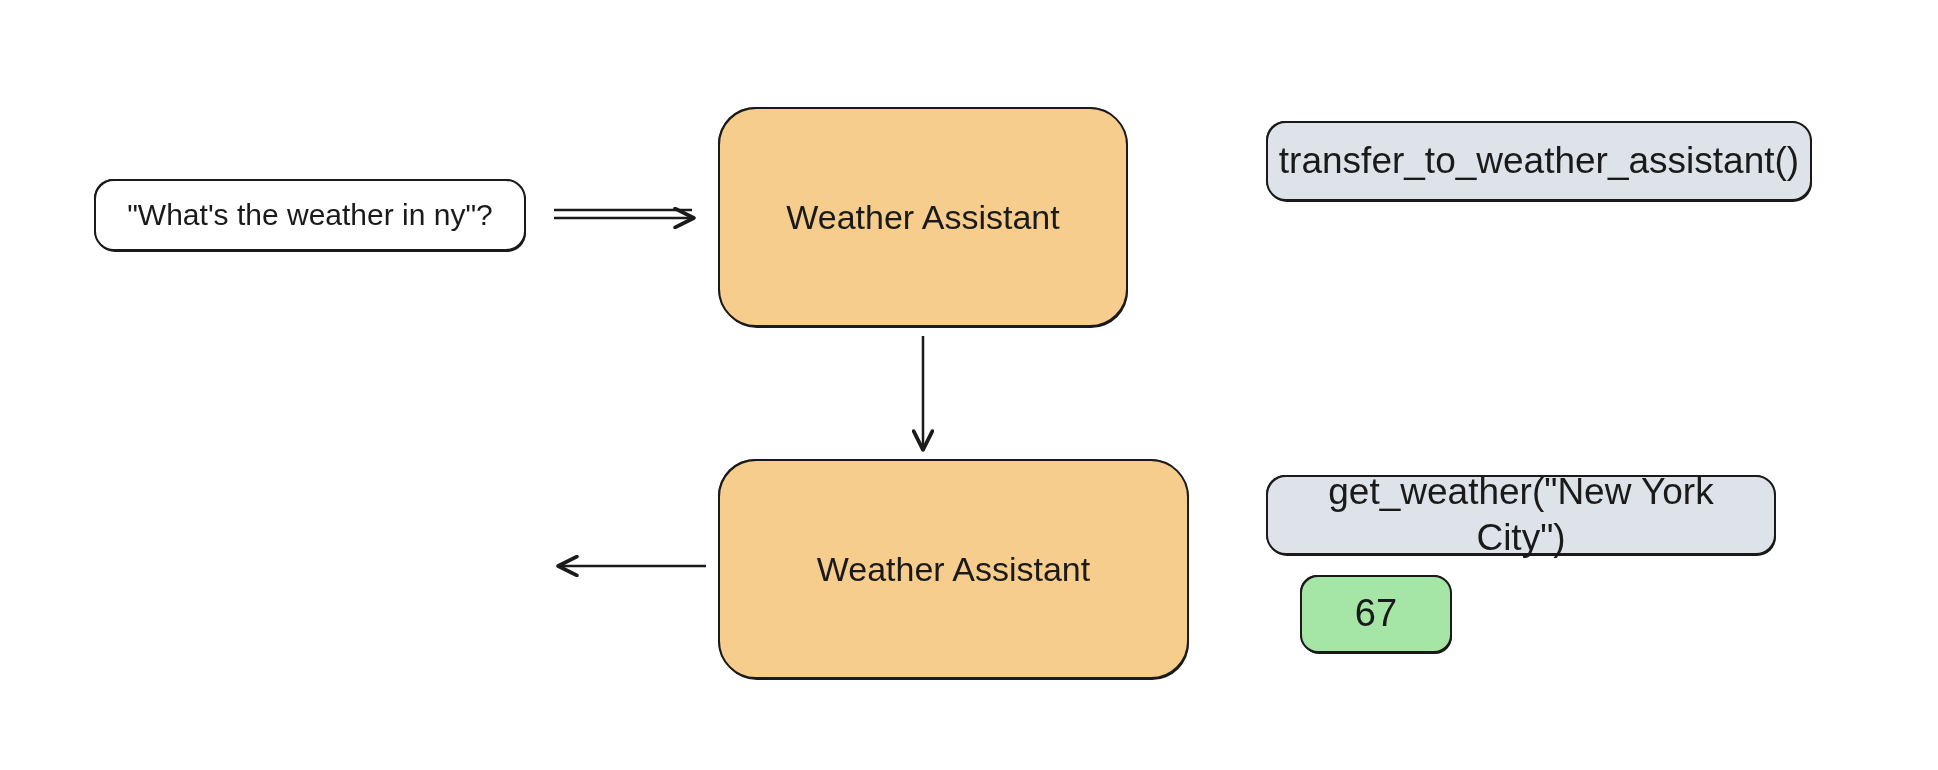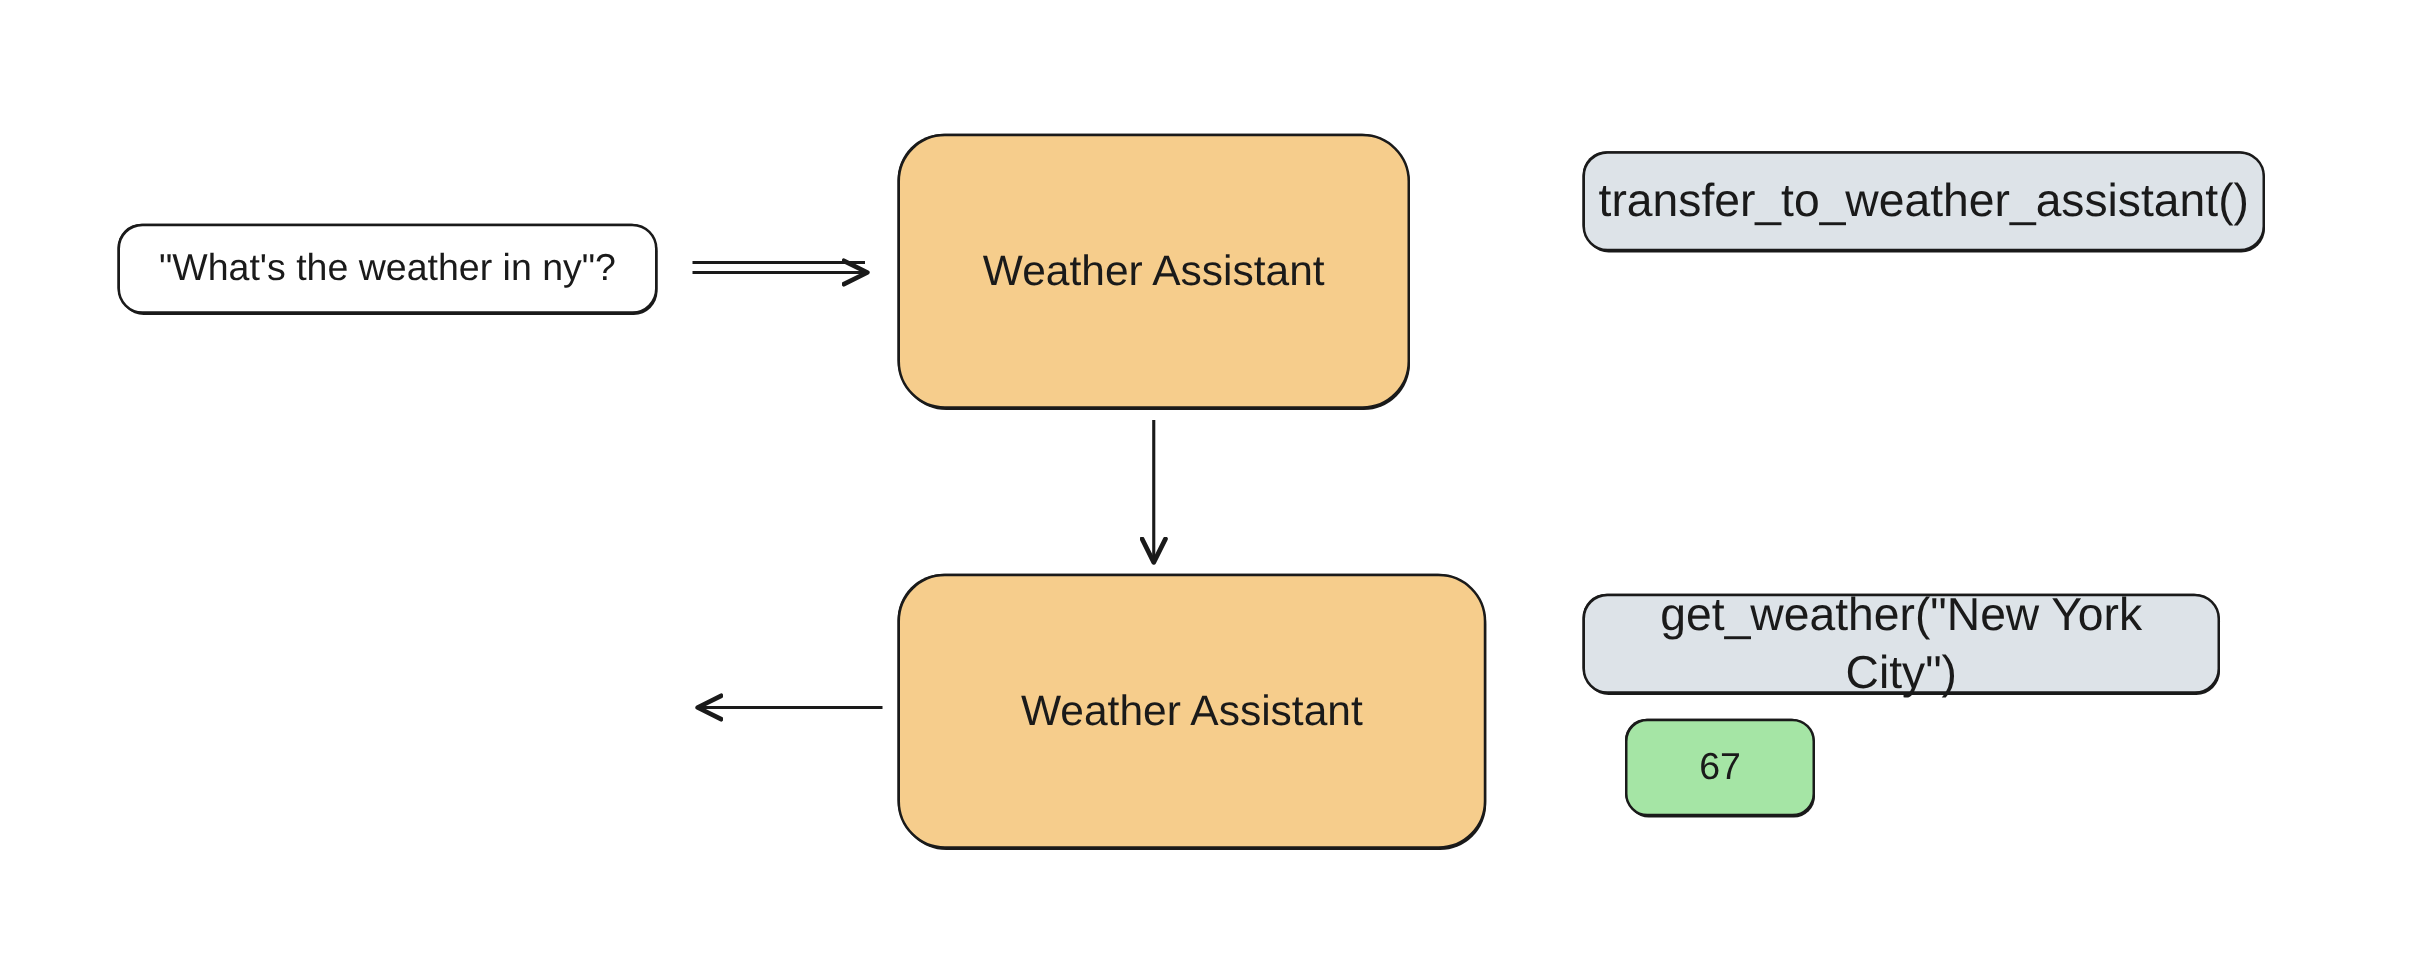--- a/index.html
+++ b/index.html
@@ -46,21 +46,21 @@
   }
   .tool {
     border-radius: 20px;
     background: #dde3e8; 
     font-size: 37px;
     padding: 0 38px;
   }
   .result {
     border-radius: 18px;
     background: #a5e5a5; 
-    font-size: 30px;
+    font-size: 38px;
     padding: 0 26px;
   }
   svg.arrows {
     position: absolute;
     left: 0; top: 0;
     width: 1938px;
     height: 770px;
     pointer-events: none;
   }
 </style>

